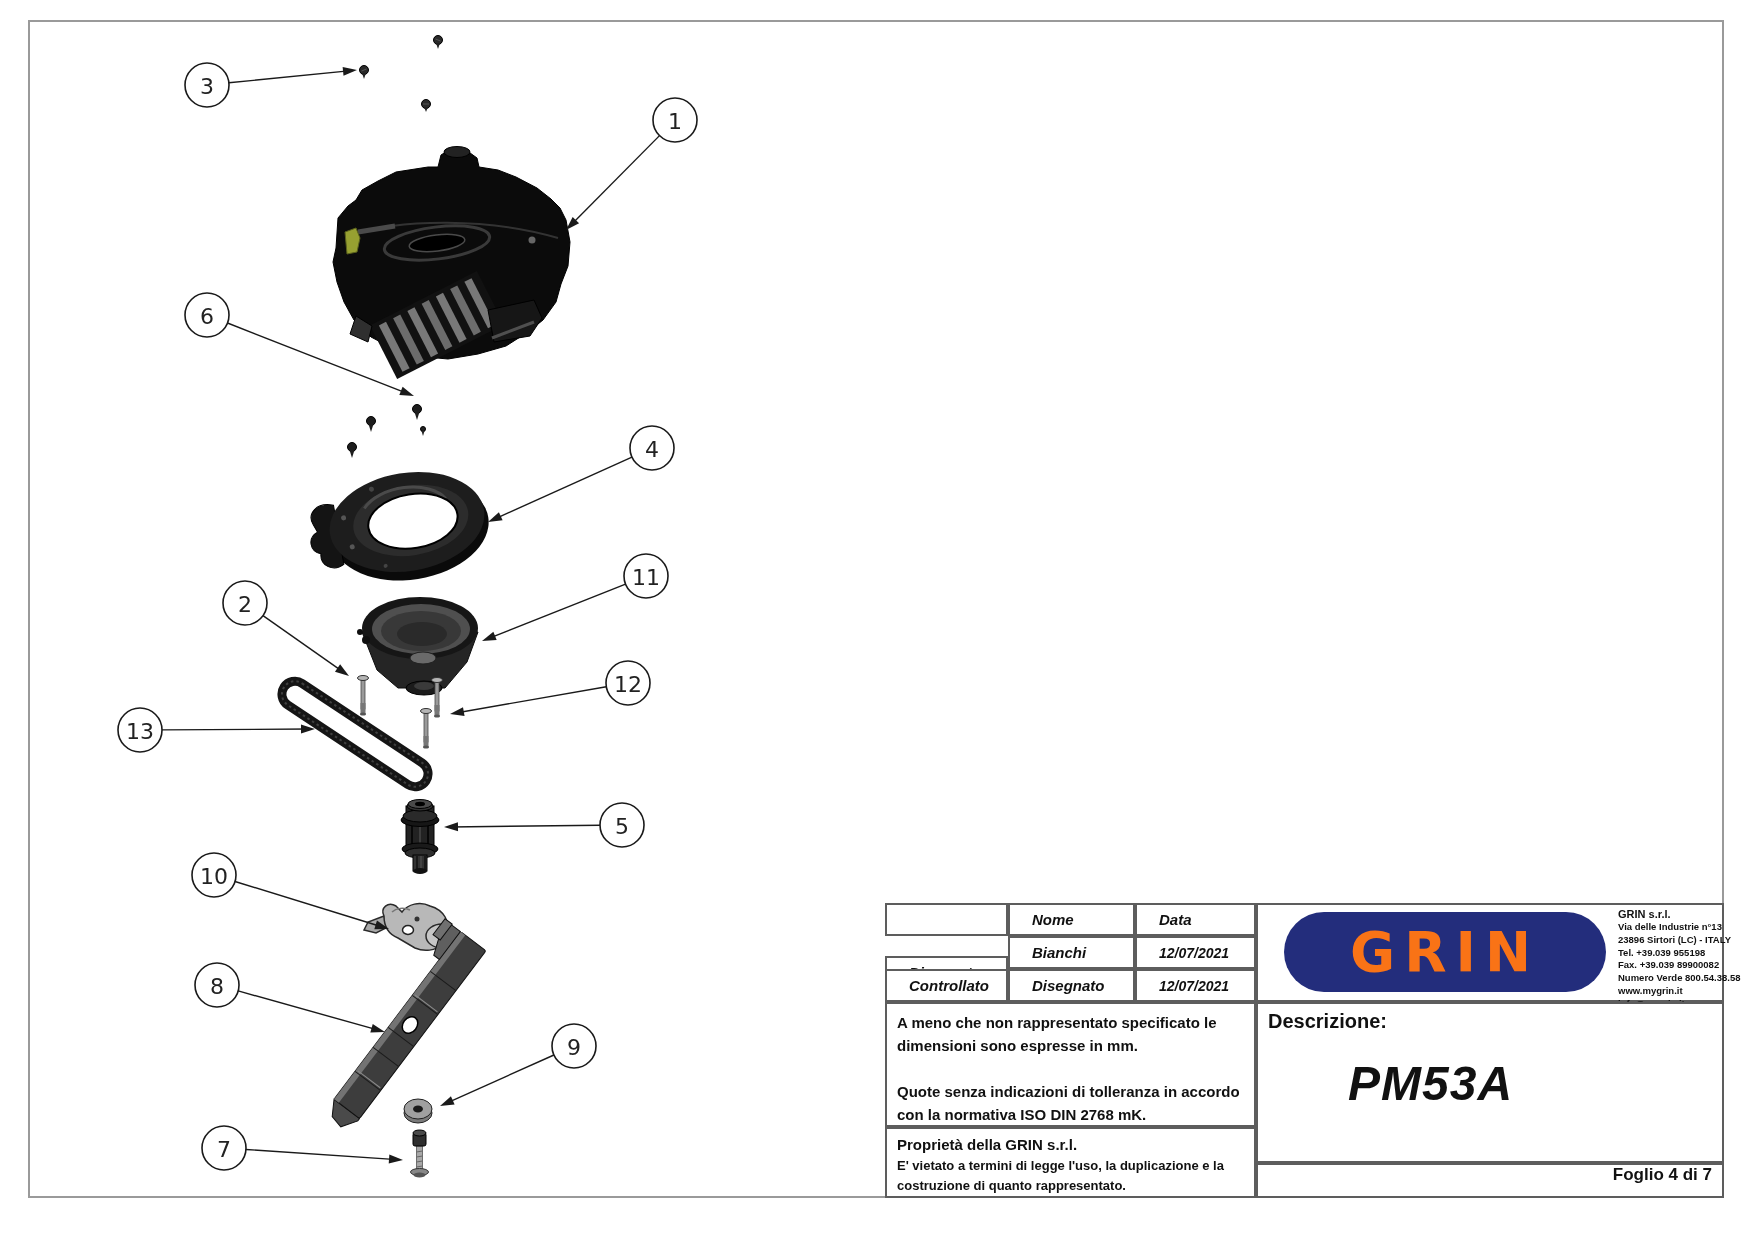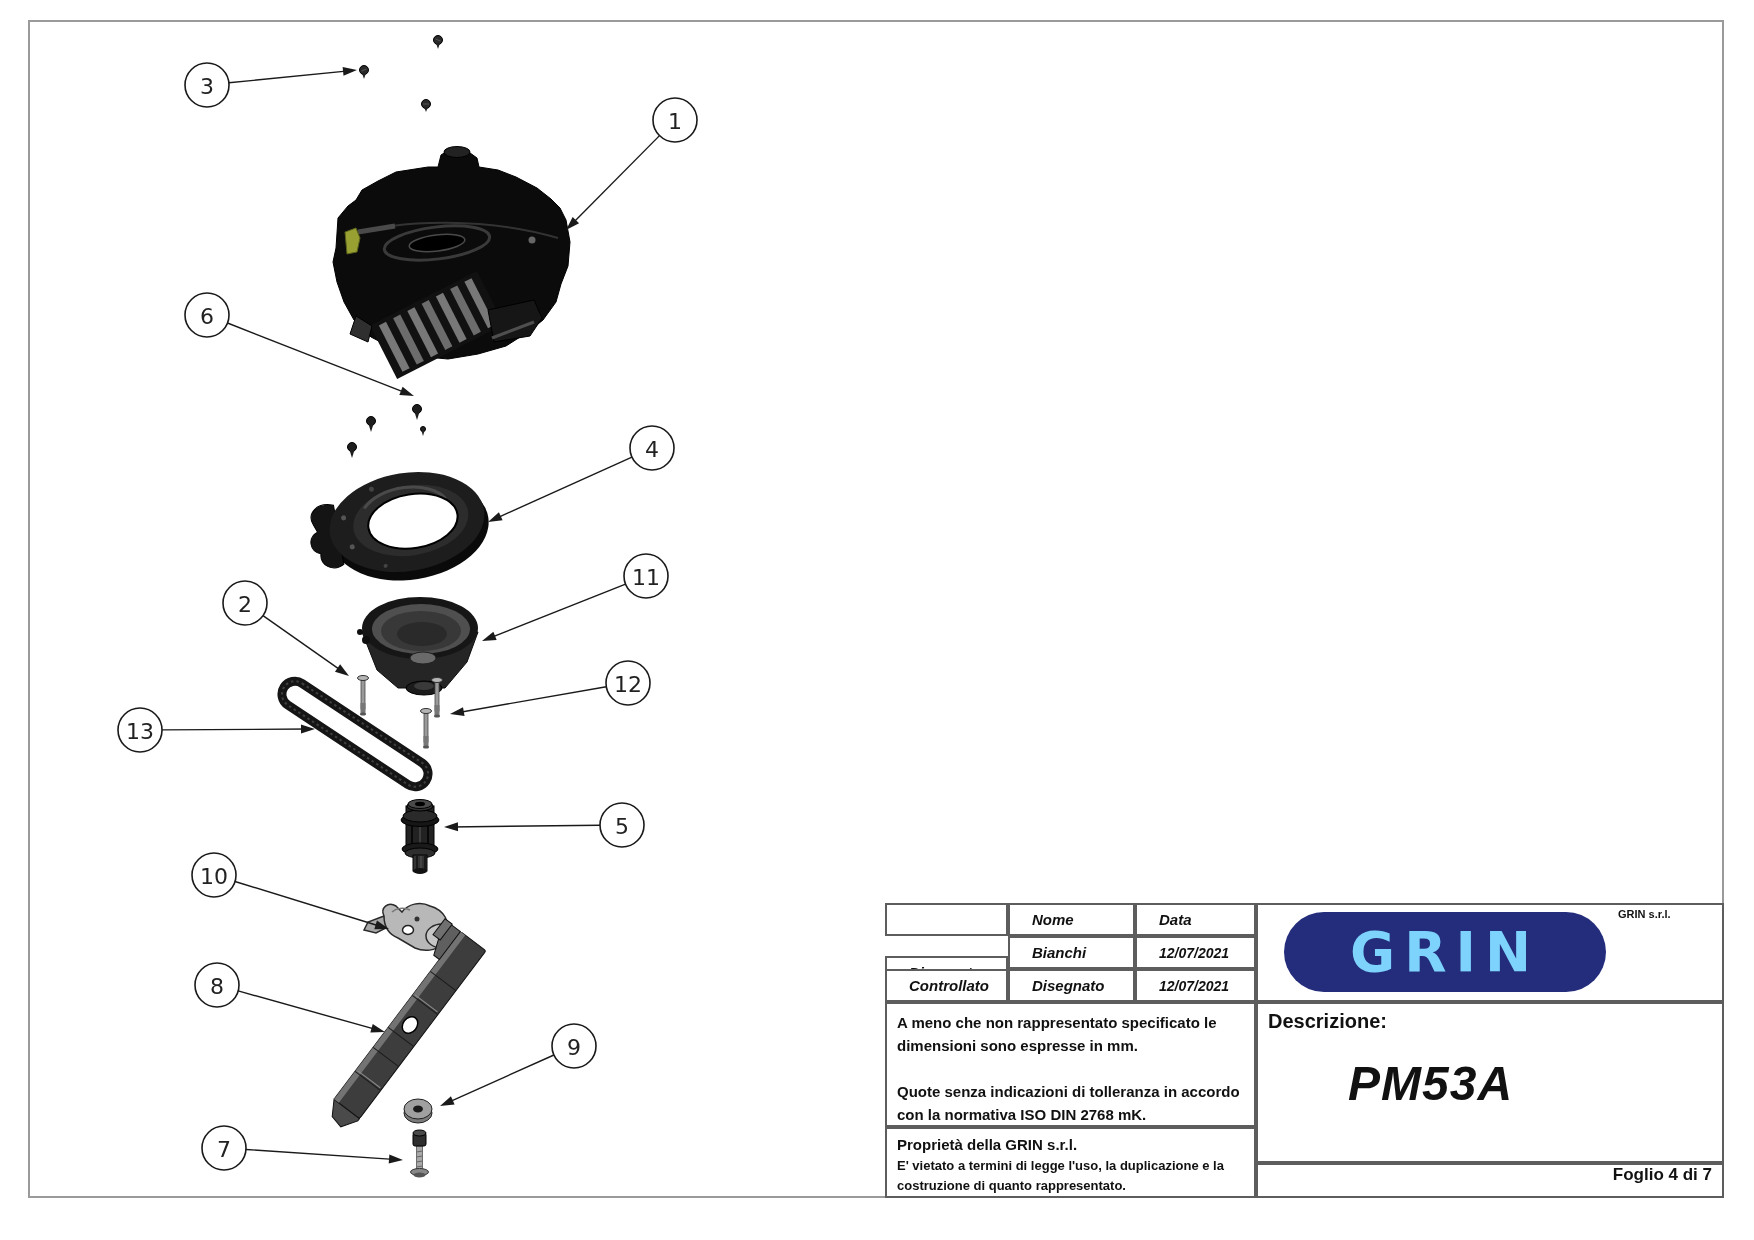--- a/index.html
+++ b/index.html
@@ -25,21 +25,21 @@
   .notes-box{padding:8px 12px 0 10px;font-size:15px;line-height:1.5;}
   .notes-box .gap{height:24px;}
   .prop-box{padding:7px 12px 0 10px;}
   .prop-title{font-size:15px;font-weight:bold;margin:0 0 3px 0;}
   .prop-body{font-size:13px;font-weight:bold;line-height:1.5;}
   .logo-box{overflow:visible;}
   .logo-pill{
     position:absolute;left:26px;top:7px;width:322px;height:80px;border-radius:42px;
     display:flex;align-items:center;justify-content:center;
     font-family:"DejaVu Sans",sans-serif;font-weight:800;font-size:55px;
-    color:#7dd3fc;letter-spacing:9px;
+    color:#f97316;letter-spacing:9px;
   }
   .company-info{position:absolute;left:360px;top:3px;white-space:nowrap;}
   .company-name{font-size:11px;font-weight:bold;margin-bottom:1px;}
   .company-line{font-size:9.5px;font-weight:bold;line-height:1.35;}
   .descr-label{position:absolute;left:10px;top:6px;font-size:20px;font-weight:bold;}
   .descr-value{position:absolute;left:90px;top:52px;font-size:48px;font-weight:bold;letter-spacing:1px;font-style:italic;}
   .foglio-box{display:flex;justify-content:flex-end;padding-right:10px;font-size:17px;font-weight:bold;}
 </style>
 </head>
 <body>
@@ -351,20 +351,29 @@
 
 <div class="tb-cell prop-box" style="left:885px;top:1127px;width:371px;height:71px;">
   <div class="prop-title">Proprietà della GRIN s.r.l.</div>
   <div class="prop-body">E' vietato a termini di legge l'uso, la duplicazione e la costruzione di quanto rappresentato.</div>
 </div>
 
 <div class="tb-cell logo-box" style="left:1256px;top:903px;width:468px;height:99px;">
   <div class="logo-pill" id="logo-pill" style="background: rgb(35, 45, 124);">GRIN</div>
   <div class="company-info">
     <div class="company-name">GRIN s.r.l.</div>
+    <div id="address-lines">
+        <div class="company-line">Via delle Industrie n°13</div>
+        <div class="company-line">23896 Sirtori (LC) - ITALY</div>
+        <div class="company-line">Tel. +39.039 955198</div>
+        <div class="company-line">Fax. +39.039 89900082</div>
+        <div class="company-line">Numero Verde 800.54.38.58</div>
+        <div class="company-line">www.mygrin.it</div>
+        <div class="company-line">info@mygrin.it</div>
+      </div>
   </div>
 </div>
 
 <div class="tb-cell" style="left:1256px;top:1002px;width:468px;height:161px;">
   <div class="descr-label">Descrizione:</div>
   <div class="descr-value">PM53A</div>
 </div>
 
 <div class="tb-cell foglio-box" style="left:1256px;top:1163px;width:468px;height:35px;">
   <span>Foglio 4 di 7</span>

